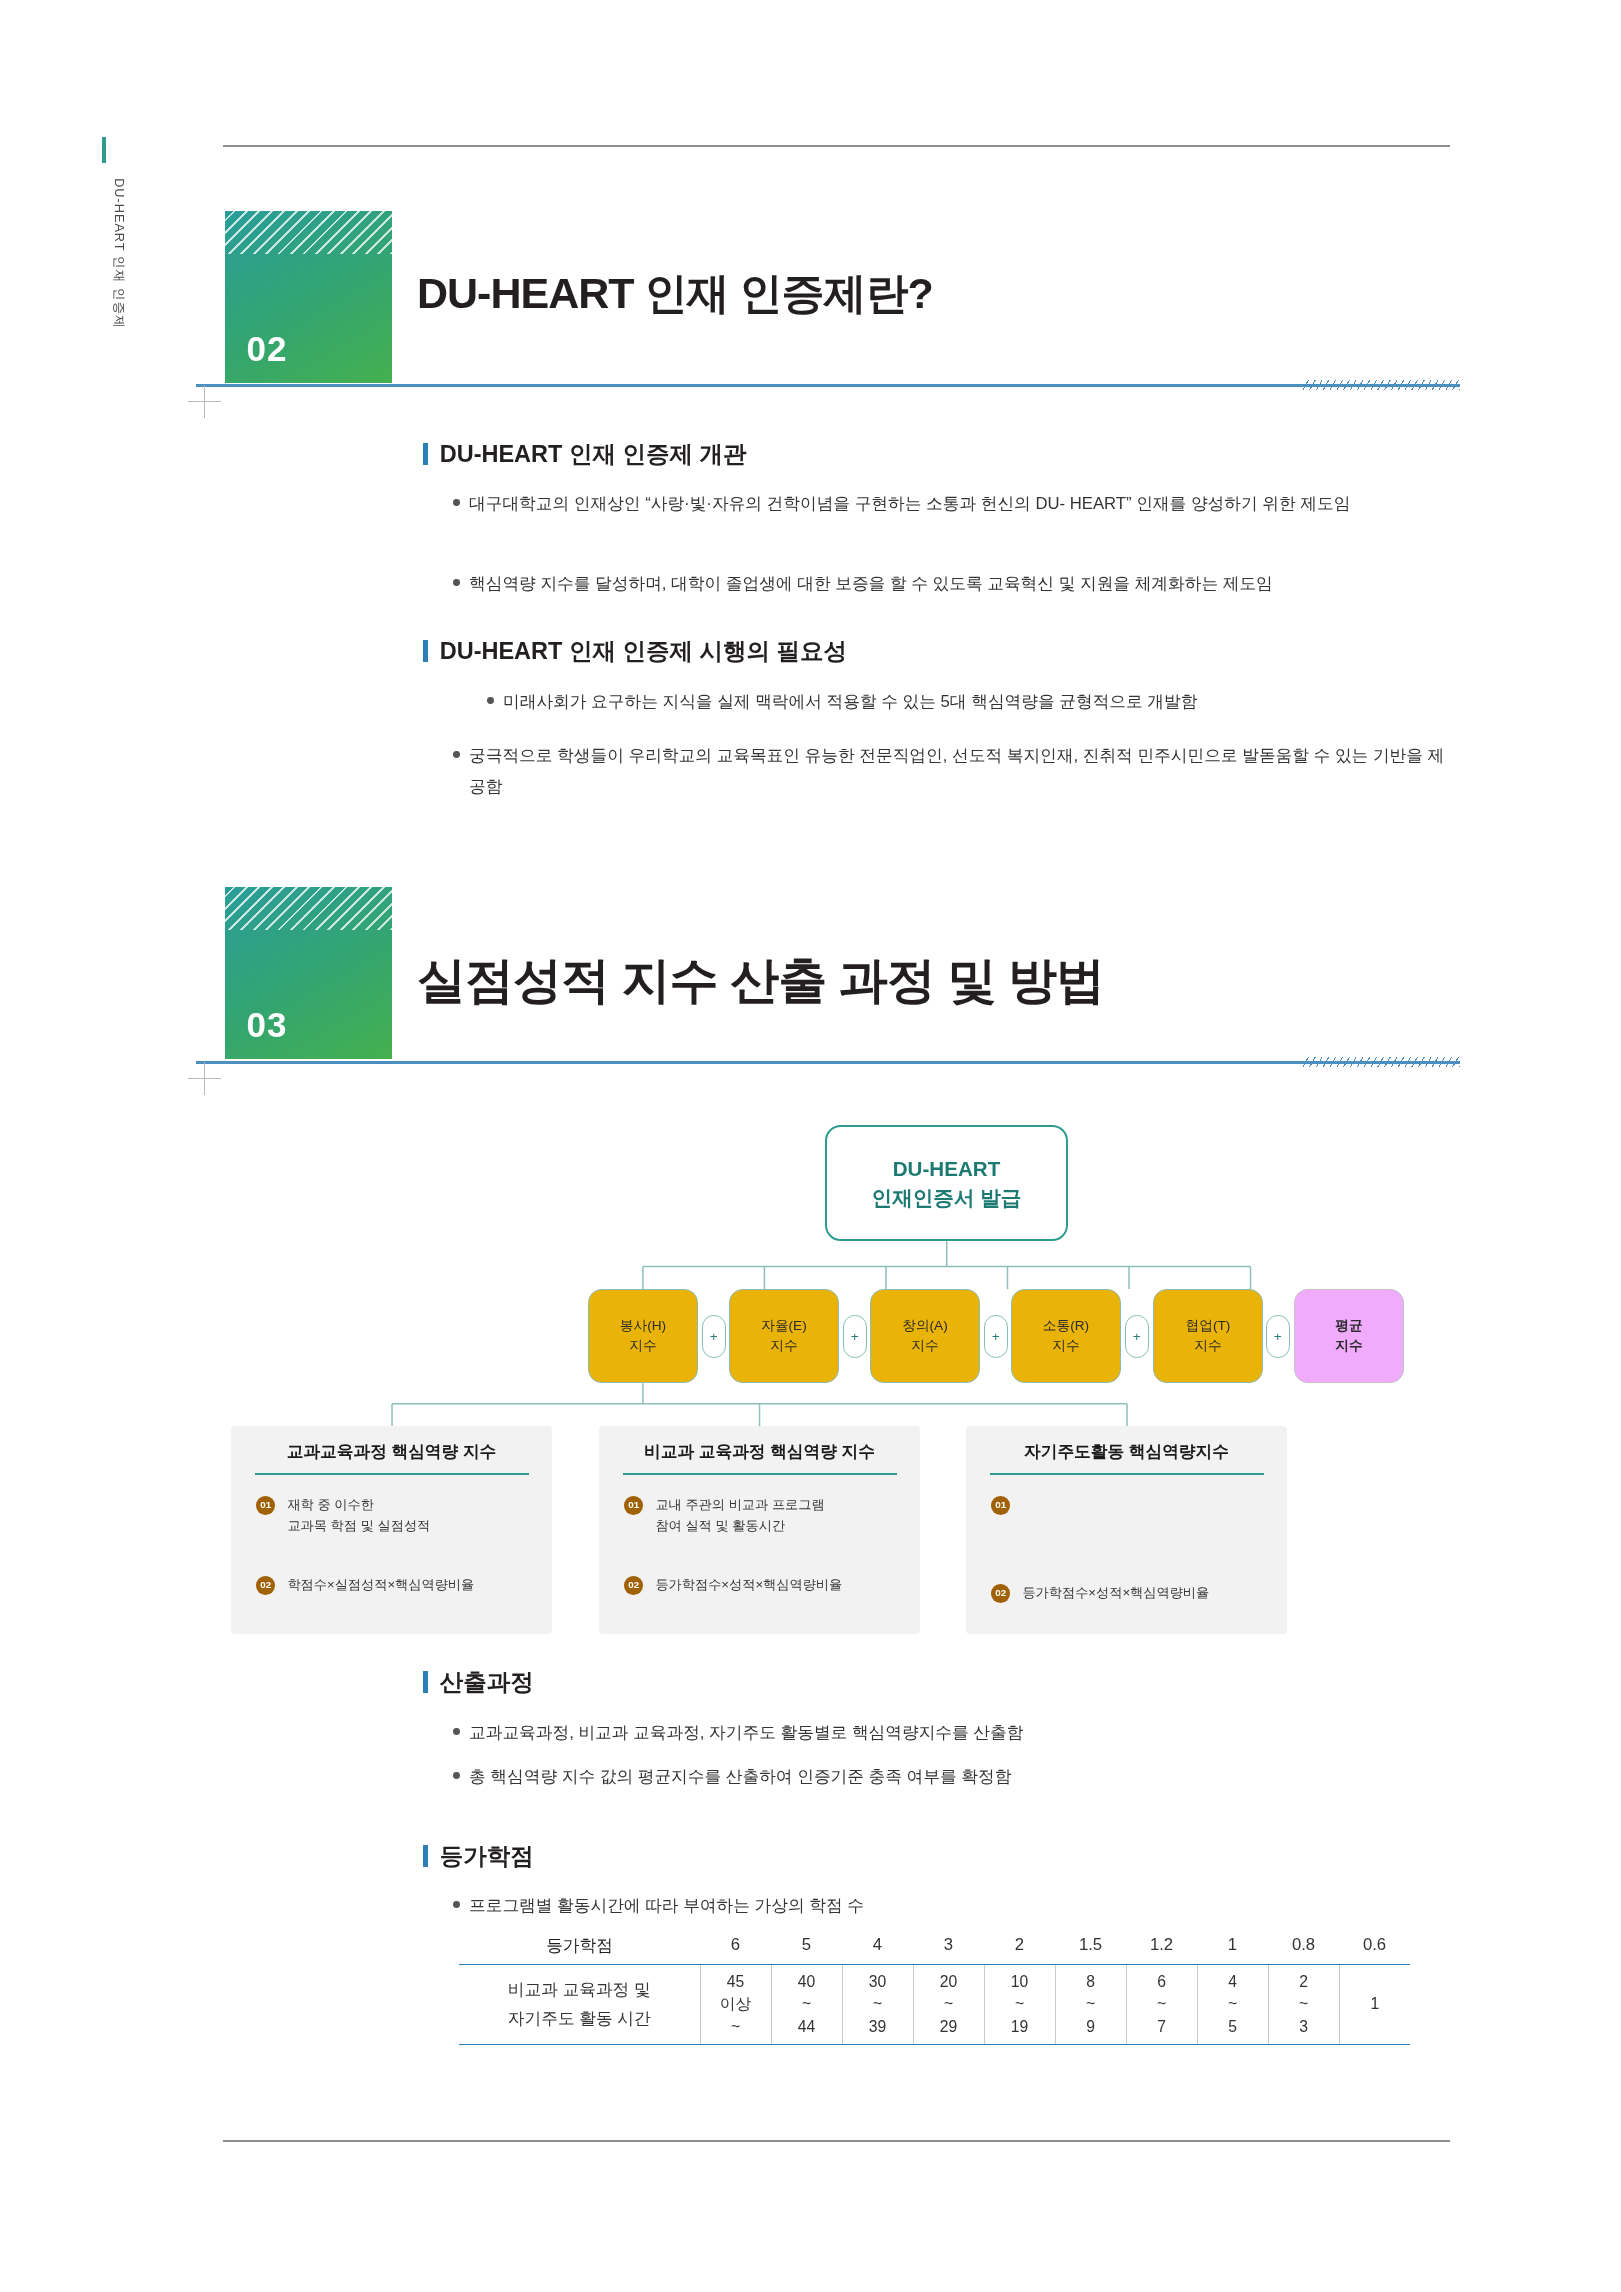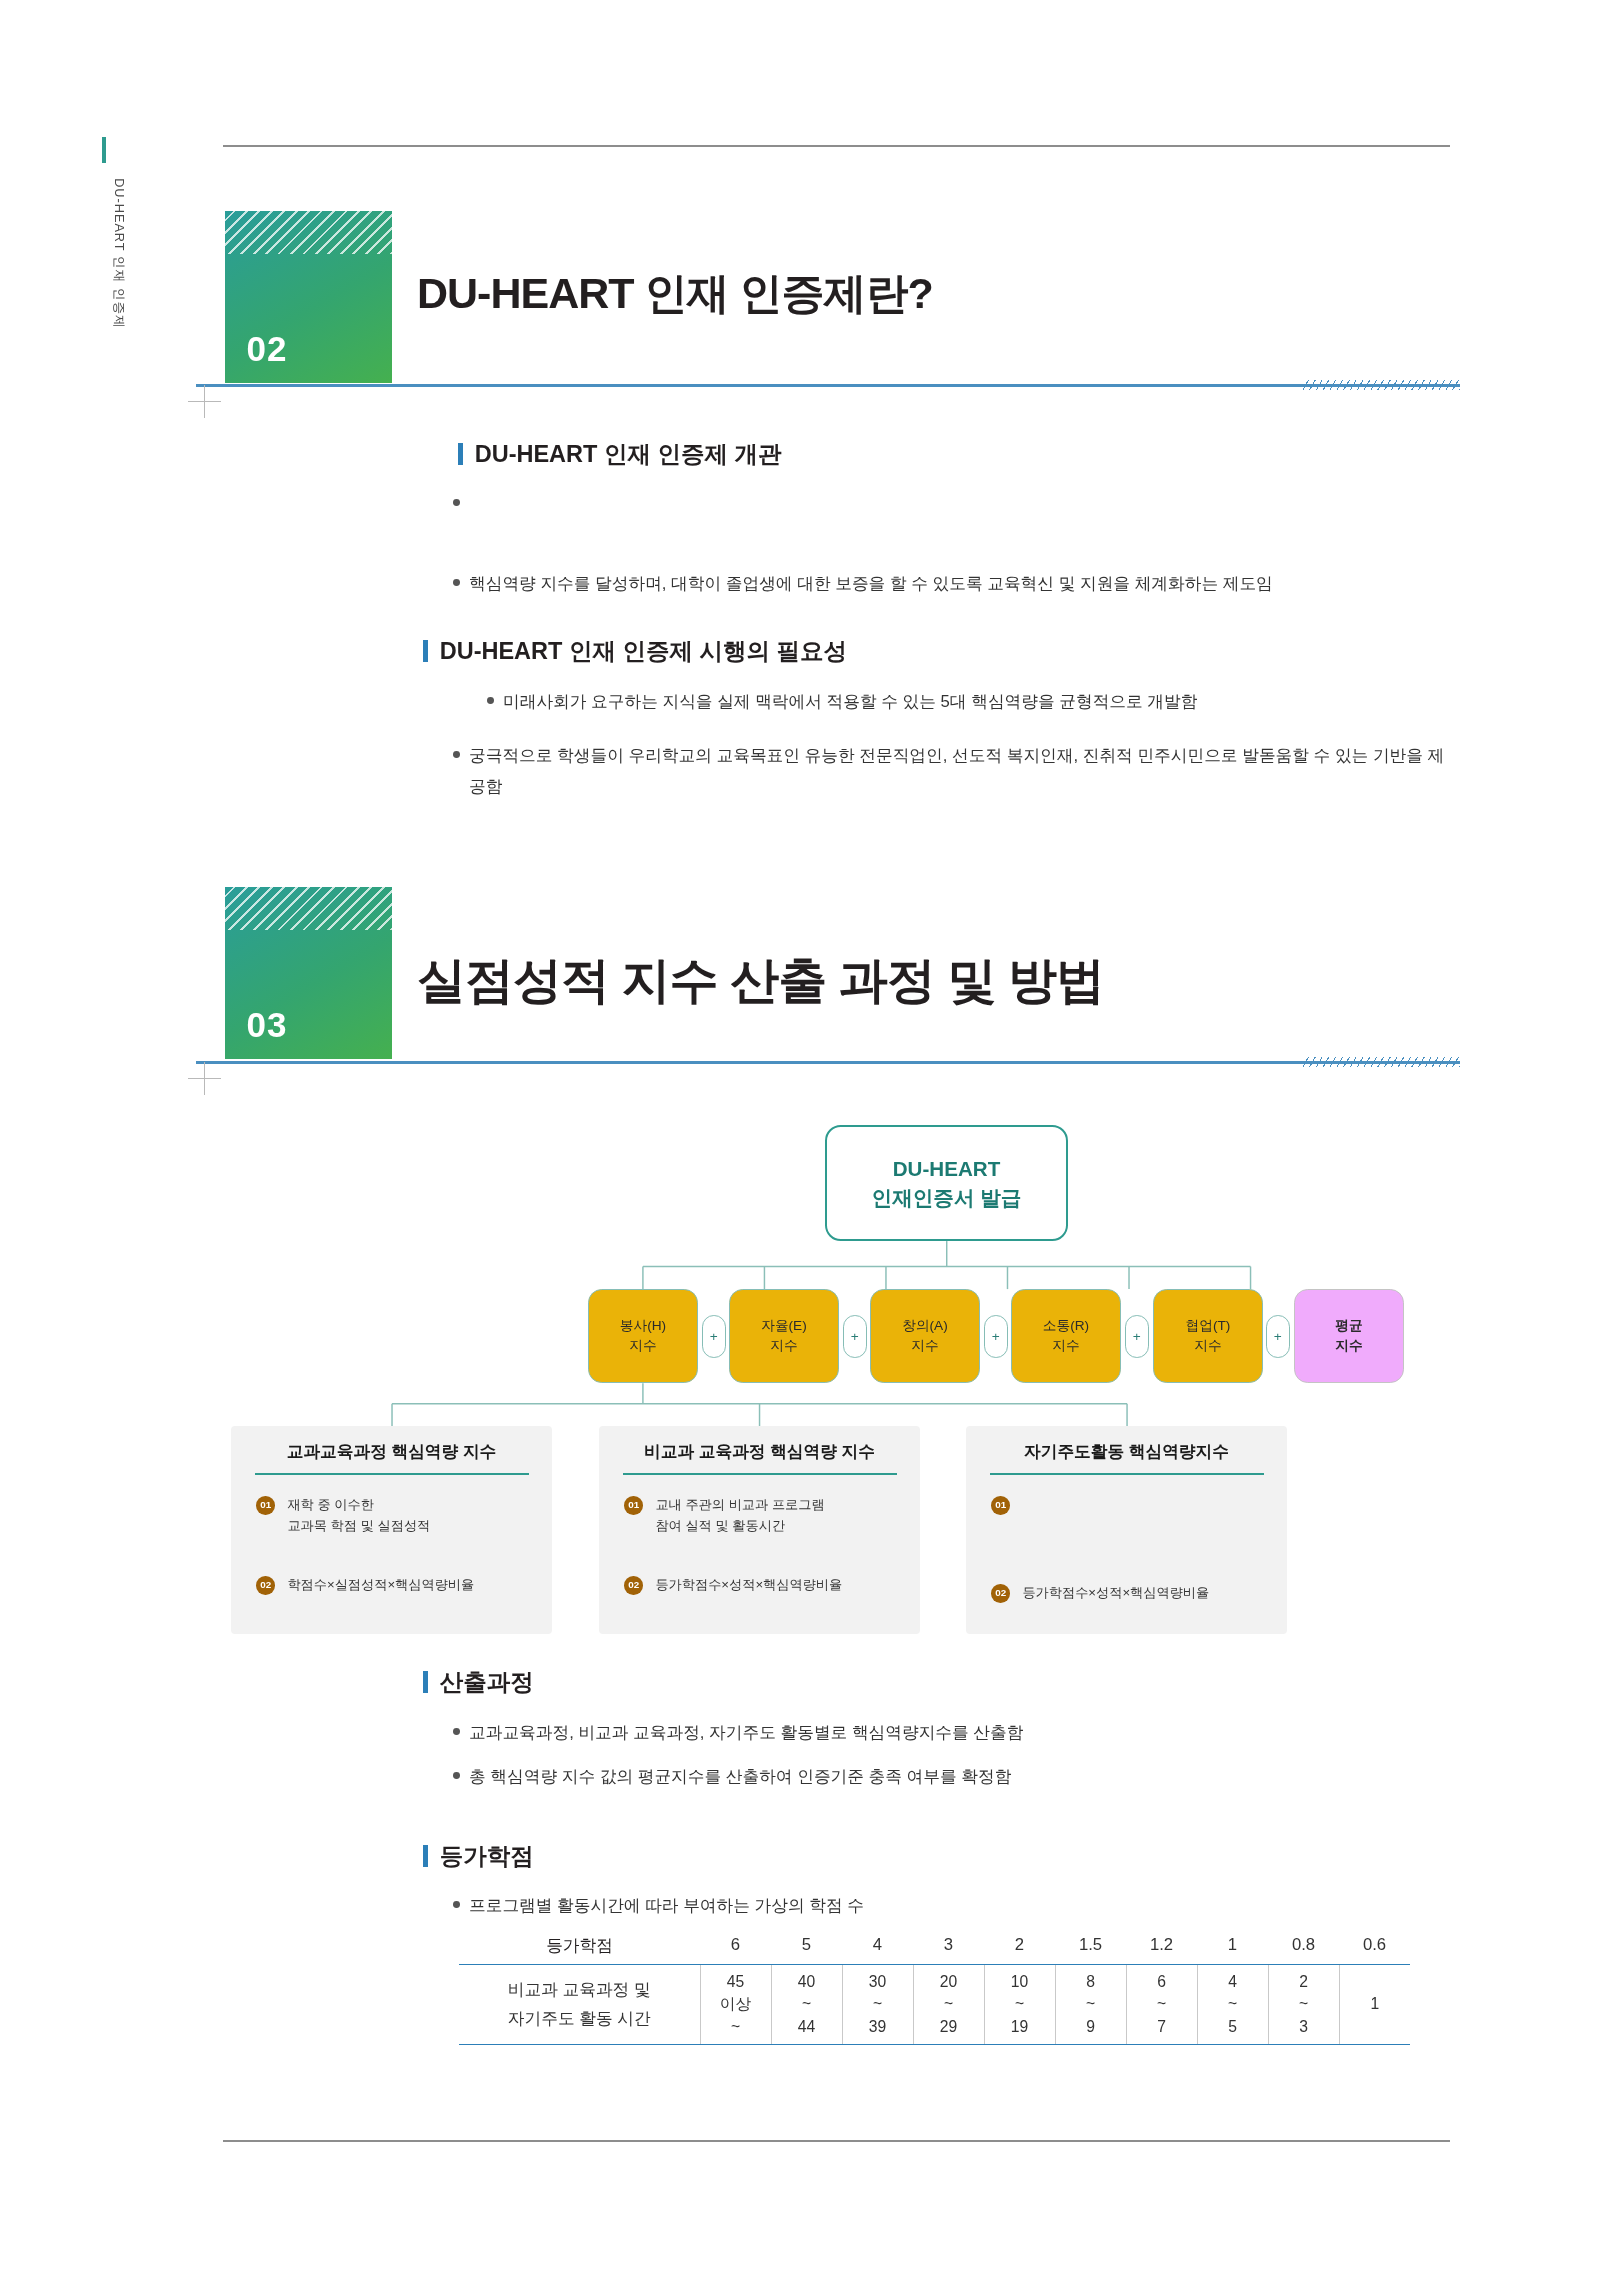--- a/index.html
+++ b/index.html
@@ -314,25 +314,26 @@
     <div class="hatch"></div>
     <div class="num">02</div>
   </div>
   <div class="sq-title">DU-HEART 인재 인증제란?</div>
 </div>
 <div class="head-underline" style="top:384px;">
   <div class="hatch2"></div>
 </div>
 <div class="cross" style="left:188px; top:385px;"></div>
 
-<div class="sub-title" style="left:423px; top:438px;margin-left:35px;">
+<div class="sub-title" style="left:423px; top:438px;">
   <span class="tick"></span><span>DU-HEART 인재 인증제 개관</span>
 </div>
 <div class="bullet" style="left:469px; top:488px; width:990px;">
   <span class="dot"></span>
+  <span>대구대학교의 인재상인 “사랑·빛·자유의 건학이념을 구현하는 소통과 헌신의 DU- HEART” 인재를 양성하기 위한 제도임</span>
 </div>
 <div class="bullet" style="left:469px; top:568px; width:990px;">
   <span class="dot"></span>
   <span>핵심역량 지수를 달성하며, 대학이 졸업생에 대한 보증을 할 수 있도록 교육혁신 및 지원을 체계화하는 제도임</span>
 </div>
 
 <div class="sub-title" style="left:423px; top:635px;">
   <span class="tick"></span><span>DU-HEART 인재 인증제 시행의 필요성</span>
 </div>
 <div class="bullet" style="left:462px; top:686px; width:990px;margin-left:41px;">

